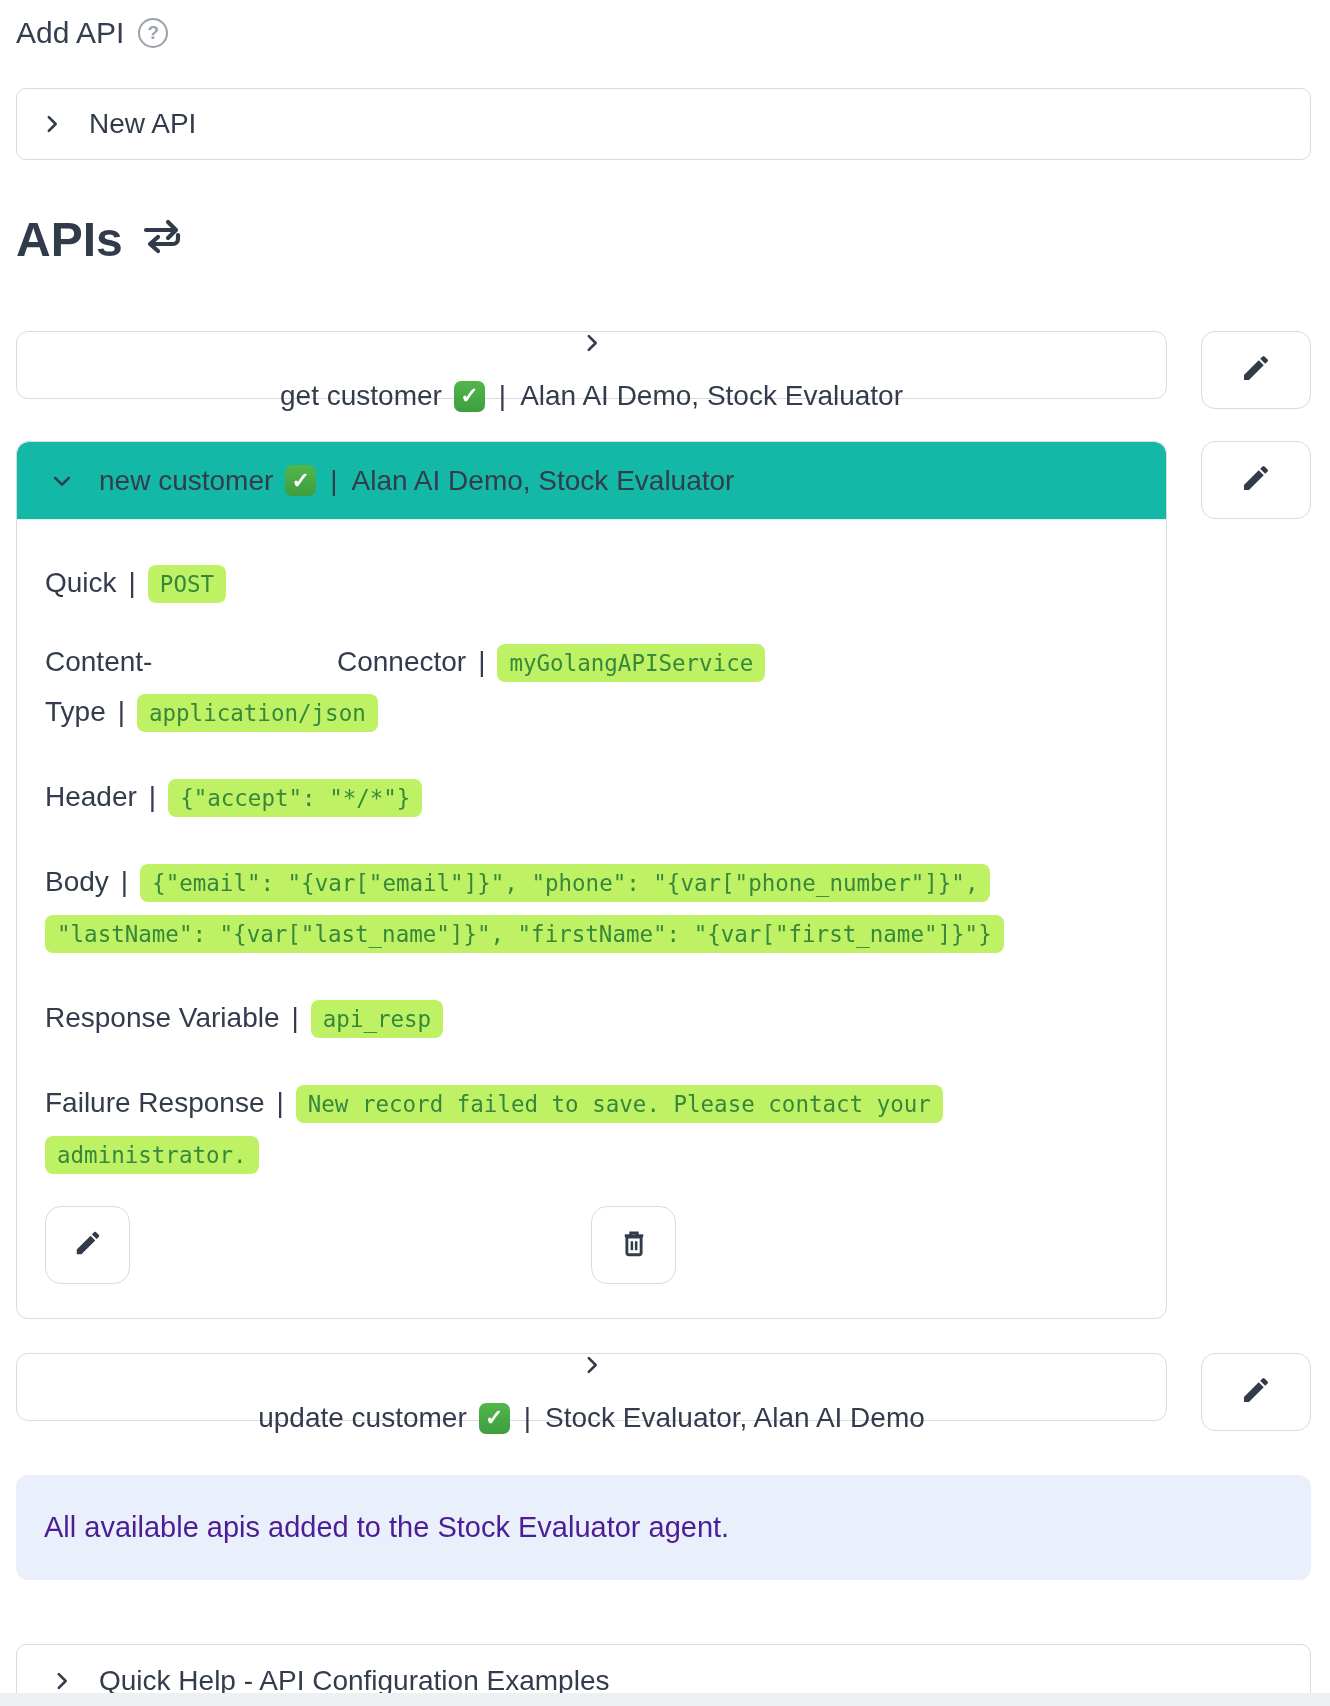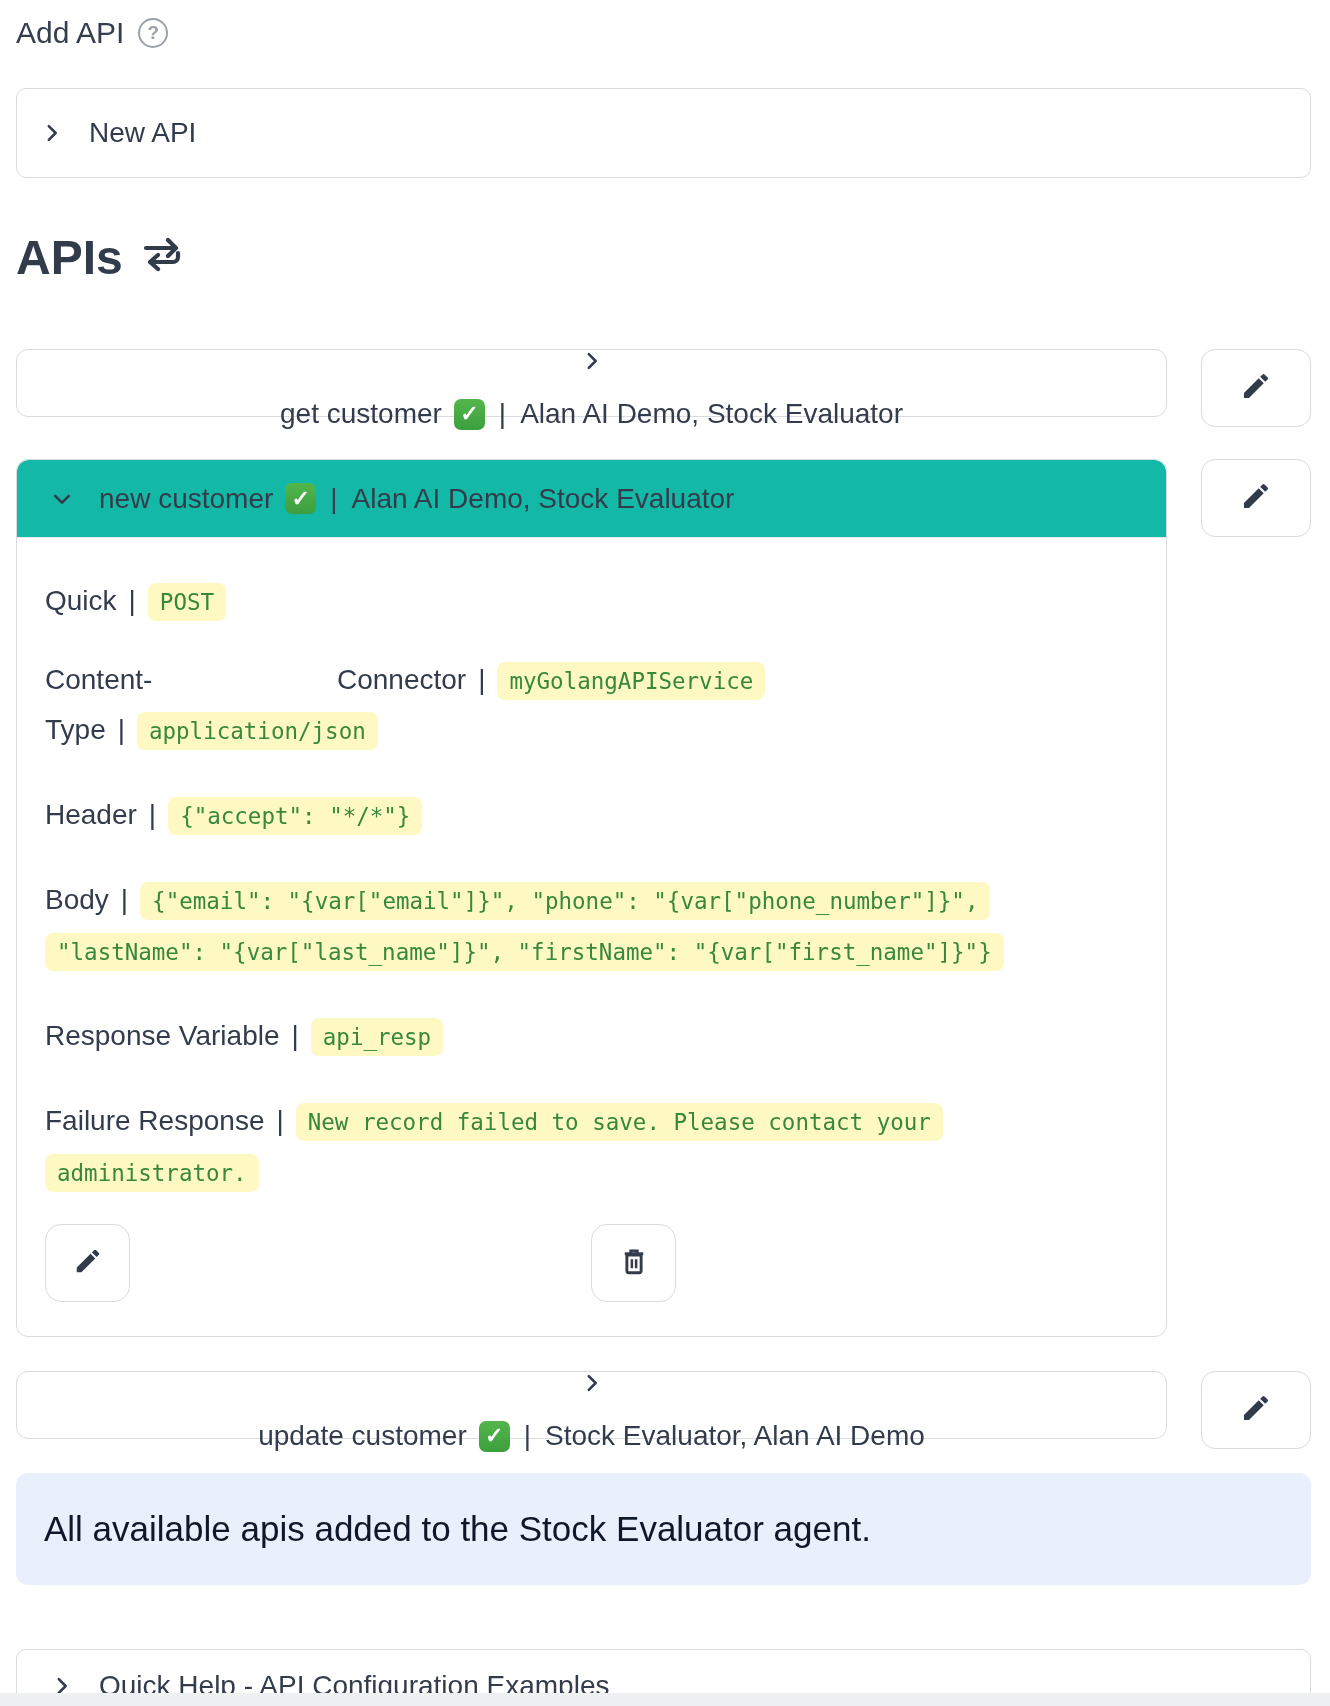--- a/index.html
+++ b/index.html
@@ -46,21 +46,21 @@
     display: flex;
     align-items: center;
     padding: 0 34px;
     gap: 26px;
     font-size: 28px;
     color: #333c4c;
     cursor: pointer;
   }
   .chev { flex: 0 0 auto; display: flex; align-items: center; }
 
-  .new-api-panel { margin-top: 38px; height: 90px; border-radius: 10px; padding-left: 24px; }
+  .new-api-panel { margin-top: 38px; height: 72px; border-radius: 10px; padding-left: 24px; }
 
   .apis-heading {
     margin-top: 52px;
     display: flex;
     align-items: center;
     gap: 16px;
     font-size: 48px;
     font-weight: 700;
     color: #313b4a;
   }
@@ -109,21 +109,21 @@
     border-radius: 12px 12px 0 0;
   }
   .expanded-body { padding: 36px 114px 34px 28px; }
 
   .field { font-size: 28px; line-height: 50px; color: #333c4c; }
   .pipe { margin: 0 12px 0 12px; font-weight: 300; }
   .code {
     font-family: "DejaVu Sans Mono", monospace;
     font-size: 22.5px;
     color: #37873c;
-    background: #fef9c3;
+    background: #bef264;
     border-radius: 8px;
     padding: 6px 12px;
     -webkit-box-decoration-break: clone;
     box-decoration-break: clone;
   }
 
   .grid2 { display: grid; grid-template-columns: 292px 1fr; align-items: start; }
   .m-row1 { margin-top: 2px; }
   .m-row2 { margin-top: 28px; }
   .m-row  { margin-top: 34px; }
@@ -138,27 +138,27 @@
     border: 1.5px solid #d8dbdf;
     border-radius: 16px;
     background: #fff;
     display: flex; align-items: center; justify-content: center;
     cursor: pointer;
   }
   .trash-btn { position: absolute; left: 546px; top: 0; }
 
   
   .info-box {
-    margin-top: 24px;
+    margin-top: 44px;
     background: #e9f0fb;
     border-radius: 12px;
     padding: 36px 28px;
-    font-size: 35px;
+    font-size: 29px;
     font-weight: 500;
-    color: #0f172a;
+    color: #4c1d95;
   }
   .quick-help-panel { margin-top: 64px; height: 74px; border-radius: 10px; }
 
   .bottom-strip {
     position: absolute;
     left: 0; right: 0; bottom: 0;
     height: 13px;
     background: #eff0f2;
   }
 </style>

